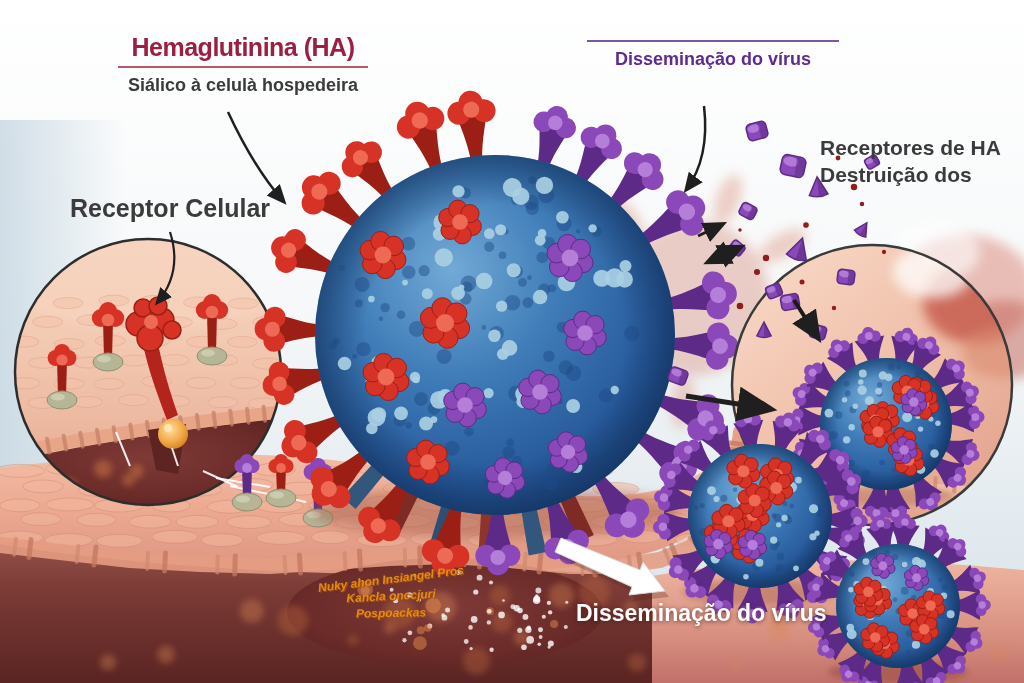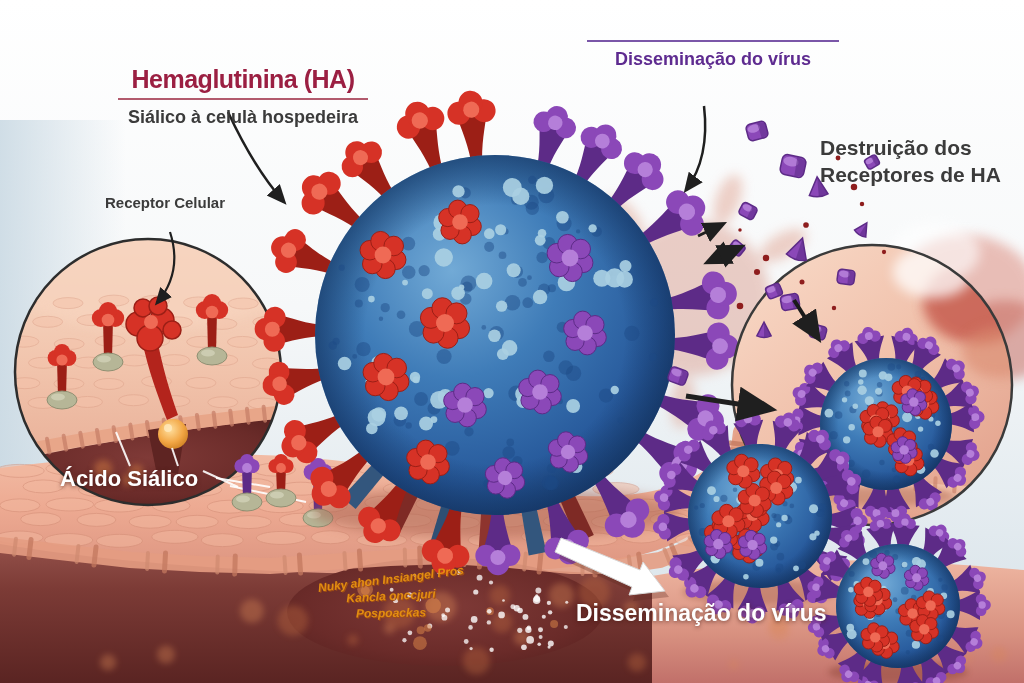--- a/index.html
+++ b/index.html
@@ -2,24 +2,24 @@
 <html><head>
 <meta charset="utf-8">
 <style>
   html,body{margin:0;padding:0;background:#fff;}
   #stage{position:relative;width:1024px;height:683px;overflow:hidden;
          font-family:"Liberation Sans",sans-serif;}
   #scene{position:absolute;left:0;top:0;width:1024px;height:683px;}
   .lbl{position:absolute;font-weight:bold;}
   #ha-block{left:118px;top:33px;width:250px;text-align:center;}
   #na-block{left:587px;top:36px;width:252px;text-align:center;}
-  .t1{font-size:25px;letter-spacing:-0.5px;white-space:nowrap;margin-top:32px;}
+  .t1{font-size:25px;letter-spacing:-0.5px;white-space:nowrap;}
   .rule{height:2px;margin-top:4px;}
   .t2{font-size:18px;margin-top:7px;white-space:nowrap;}
-  #receptor-label{left:70px;top:194px;width:190px;text-align:center;font-size:15px;white-space:nowrap;}
+  #receptor-label{left:70px;top:194px;width:190px;text-align:center;font-size:25px;white-space:nowrap;}
   #sialic-label{left:60px;top:466px;font-size:22px;white-space:nowrap;}
   #destr-label{left:820px;top:134px;font-size:21px;line-height:27px;white-space:nowrap;}
   #diss-label{left:576px;top:600px;font-size:23px;white-space:nowrap;}
   .wt{text-shadow:0 1px 4px rgba(70,25,20,.7);}
   #watermark{left:296px;top:571px;width:190px;text-align:center;font-size:12px;
              line-height:17px;font-weight:bold;font-style:italic;
              text-shadow:1px 1px 0 #a34d12;opacity:.95;}
   #watermark div:nth-child(1){transform:rotate(-7deg);}
   #watermark div:nth-child(2){transform:rotate(-3deg);}
   #watermark div:nth-child(3){transform:rotate(-1deg);}
@@ -1816,25 +1816,24 @@
   <div class="rule" id="ha-rule" style="background: rgb(178, 90, 109);"></div>
   <div class="t2" id="ha-sub" style="color: rgb(59, 59, 59);">Siálico à celulà hospedeira</div>
 </div>
 
 <div class="lbl" id="na-block">
   <div class="rule" id="na-rule" style="background: rgb(122, 86, 168);"></div>
   <div class="t2" id="na-sub" style="color: rgb(94, 43, 144);">Disseminação do vírus</div>
 </div>
 
 <div class="lbl" id="receptor-label" style="color: rgb(59, 59, 59);">Receptor Celular</div>
-<div class="lbl wt" id="sialic-label" style="color: rgb(255, 255, 255);">Ácido Siálico</div>
 
 <div class="lbl" id="destr-label" style="color: rgb(59, 59, 59);">
+  <div>Receptores de HA</div>
   <div>Destruição dos</div>
-  <div>Receptores de HA</div>
 </div>
 
 <div class="lbl wt" id="diss-label" style="color: rgb(255, 255, 255);">Disseminação do vírus</div>
 
 <div class="lbl" id="watermark" style="color: rgb(232, 146, 15);">
   <div>Nuky ahon Insiangel Pros</div>
   <div>Kancla onccjuri</div>
   <div>Pospoackas</div>
 </div>
 

